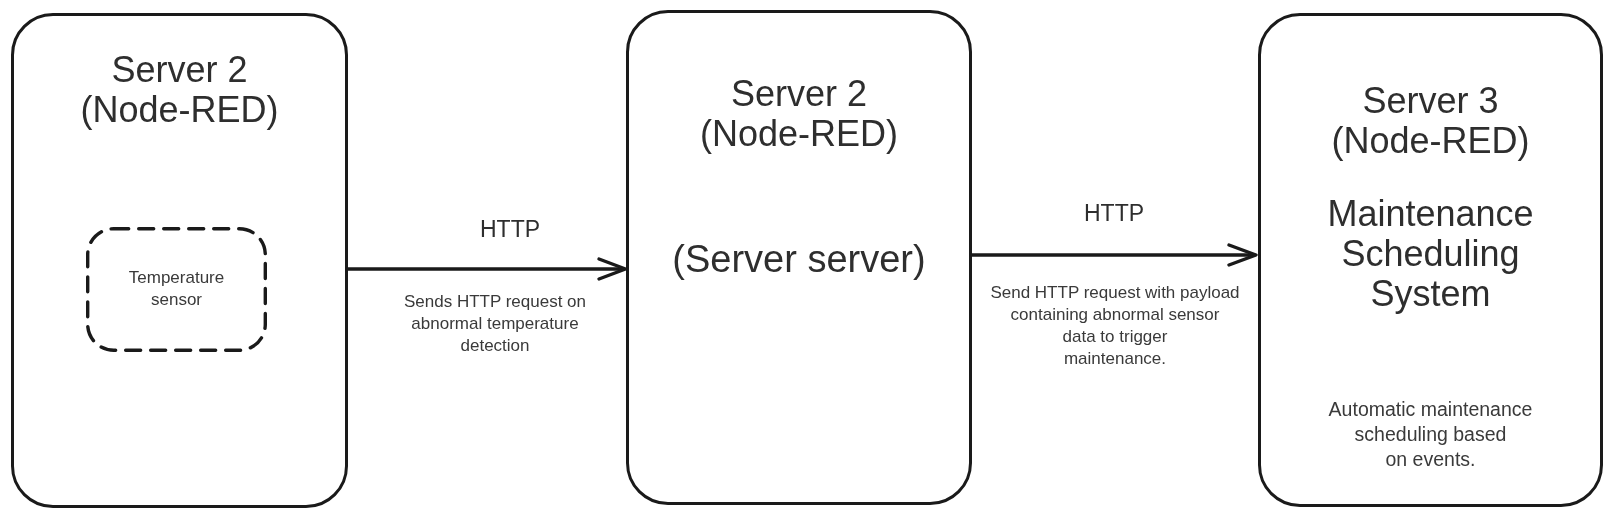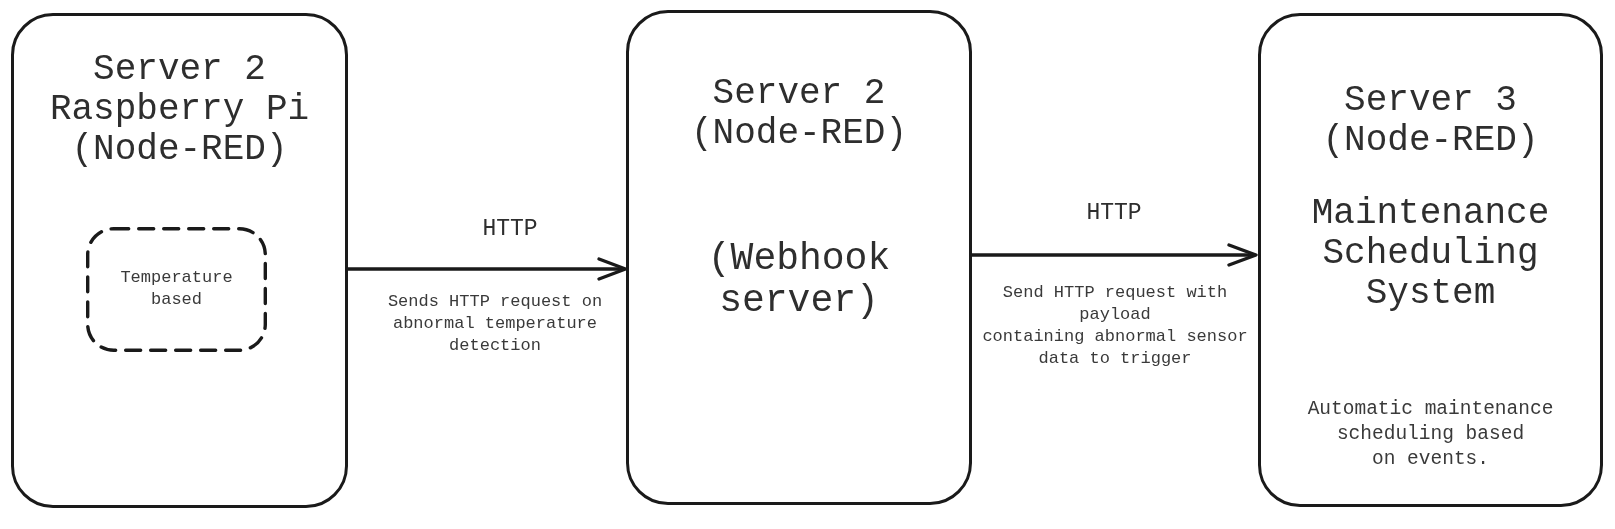--- a/index.html
+++ b/index.html
@@ -5,21 +5,21 @@
   html, body {
     margin: 0;
     padding: 0;
     background: #ffffff;
   }
   .canvas {
     position: relative;
     width: 1615px;
     height: 529px;
     background: #ffffff;
-    font-family: Liberation Mono, monospace;
+    font-family: Liberation Sans, sans-serif;
     color: #333333;
     overflow: hidden;
   }
   .node {
     position: absolute;
     box-sizing: border-box;
     border: 3px solid #1a1a1a;
     border-radius: 42px;
     background: #ffffff;
   }
@@ -116,40 +116,39 @@
   #edge-desc-2 { left: 973px; top: 282px; width: 284px; }
 </style>
 </head>
 <body>
 
 <div class="canvas">
 
   <div class="node" id="node1">
     <div class="block title">
       <div>Server 2</div>
-      <div>Raspberry Pi</div>
       <div>(Node-RED)</div>
     </div>
     <div class="sensor-box">
       <svg width="181" height="125" viewBox="0 0 181 125" aria-hidden="true">
         <rect x="1.7" y="1.7" width="177.6" height="121.6" rx="26" ry="26" fill="none" stroke="#1a1a1a" stroke-width="3.4" stroke-dasharray="15 10" stroke-linecap="round"></rect>
       </svg>
       <div class="sensor-label">
         <div>Temperature</div>
-        <div>based</div>
+        <div>sensor</div>
       </div>
     </div>
   </div>
 
   <div class="node" id="node2">
     <div class="block title">
       <div>Server 2</div>
       <div>(Node-RED)</div>
     </div>
-    <div class="block subtitle" id="webhook-subtitle">(Webhook server)</div>
+    <div class="block subtitle" id="webhook-subtitle">(Server server)</div>
   </div>
 
   <div class="node" id="node3">
     <div class="block title">
       <div>Server 3</div>
       <div>(Node-RED)</div>
     </div>
     <div class="block system-name">
       <div>Maintenance</div>
       <div>Scheduling</div>
@@ -178,15 +177,16 @@
     <div>Sends HTTP request on</div>
     <div>abnormal temperature</div>
     <div>detection</div>
   </div>
 
   <div class="edge-http" id="http-label-2">HTTP</div>
   <div class="edge-desc" id="edge-desc-2">
     <div>Send HTTP request with payload</div>
     <div>containing abnormal sensor</div>
     <div>data to trigger</div>
+    <div>maintenance.</div>
   </div>
 
 </div>
 
 </body></html>

